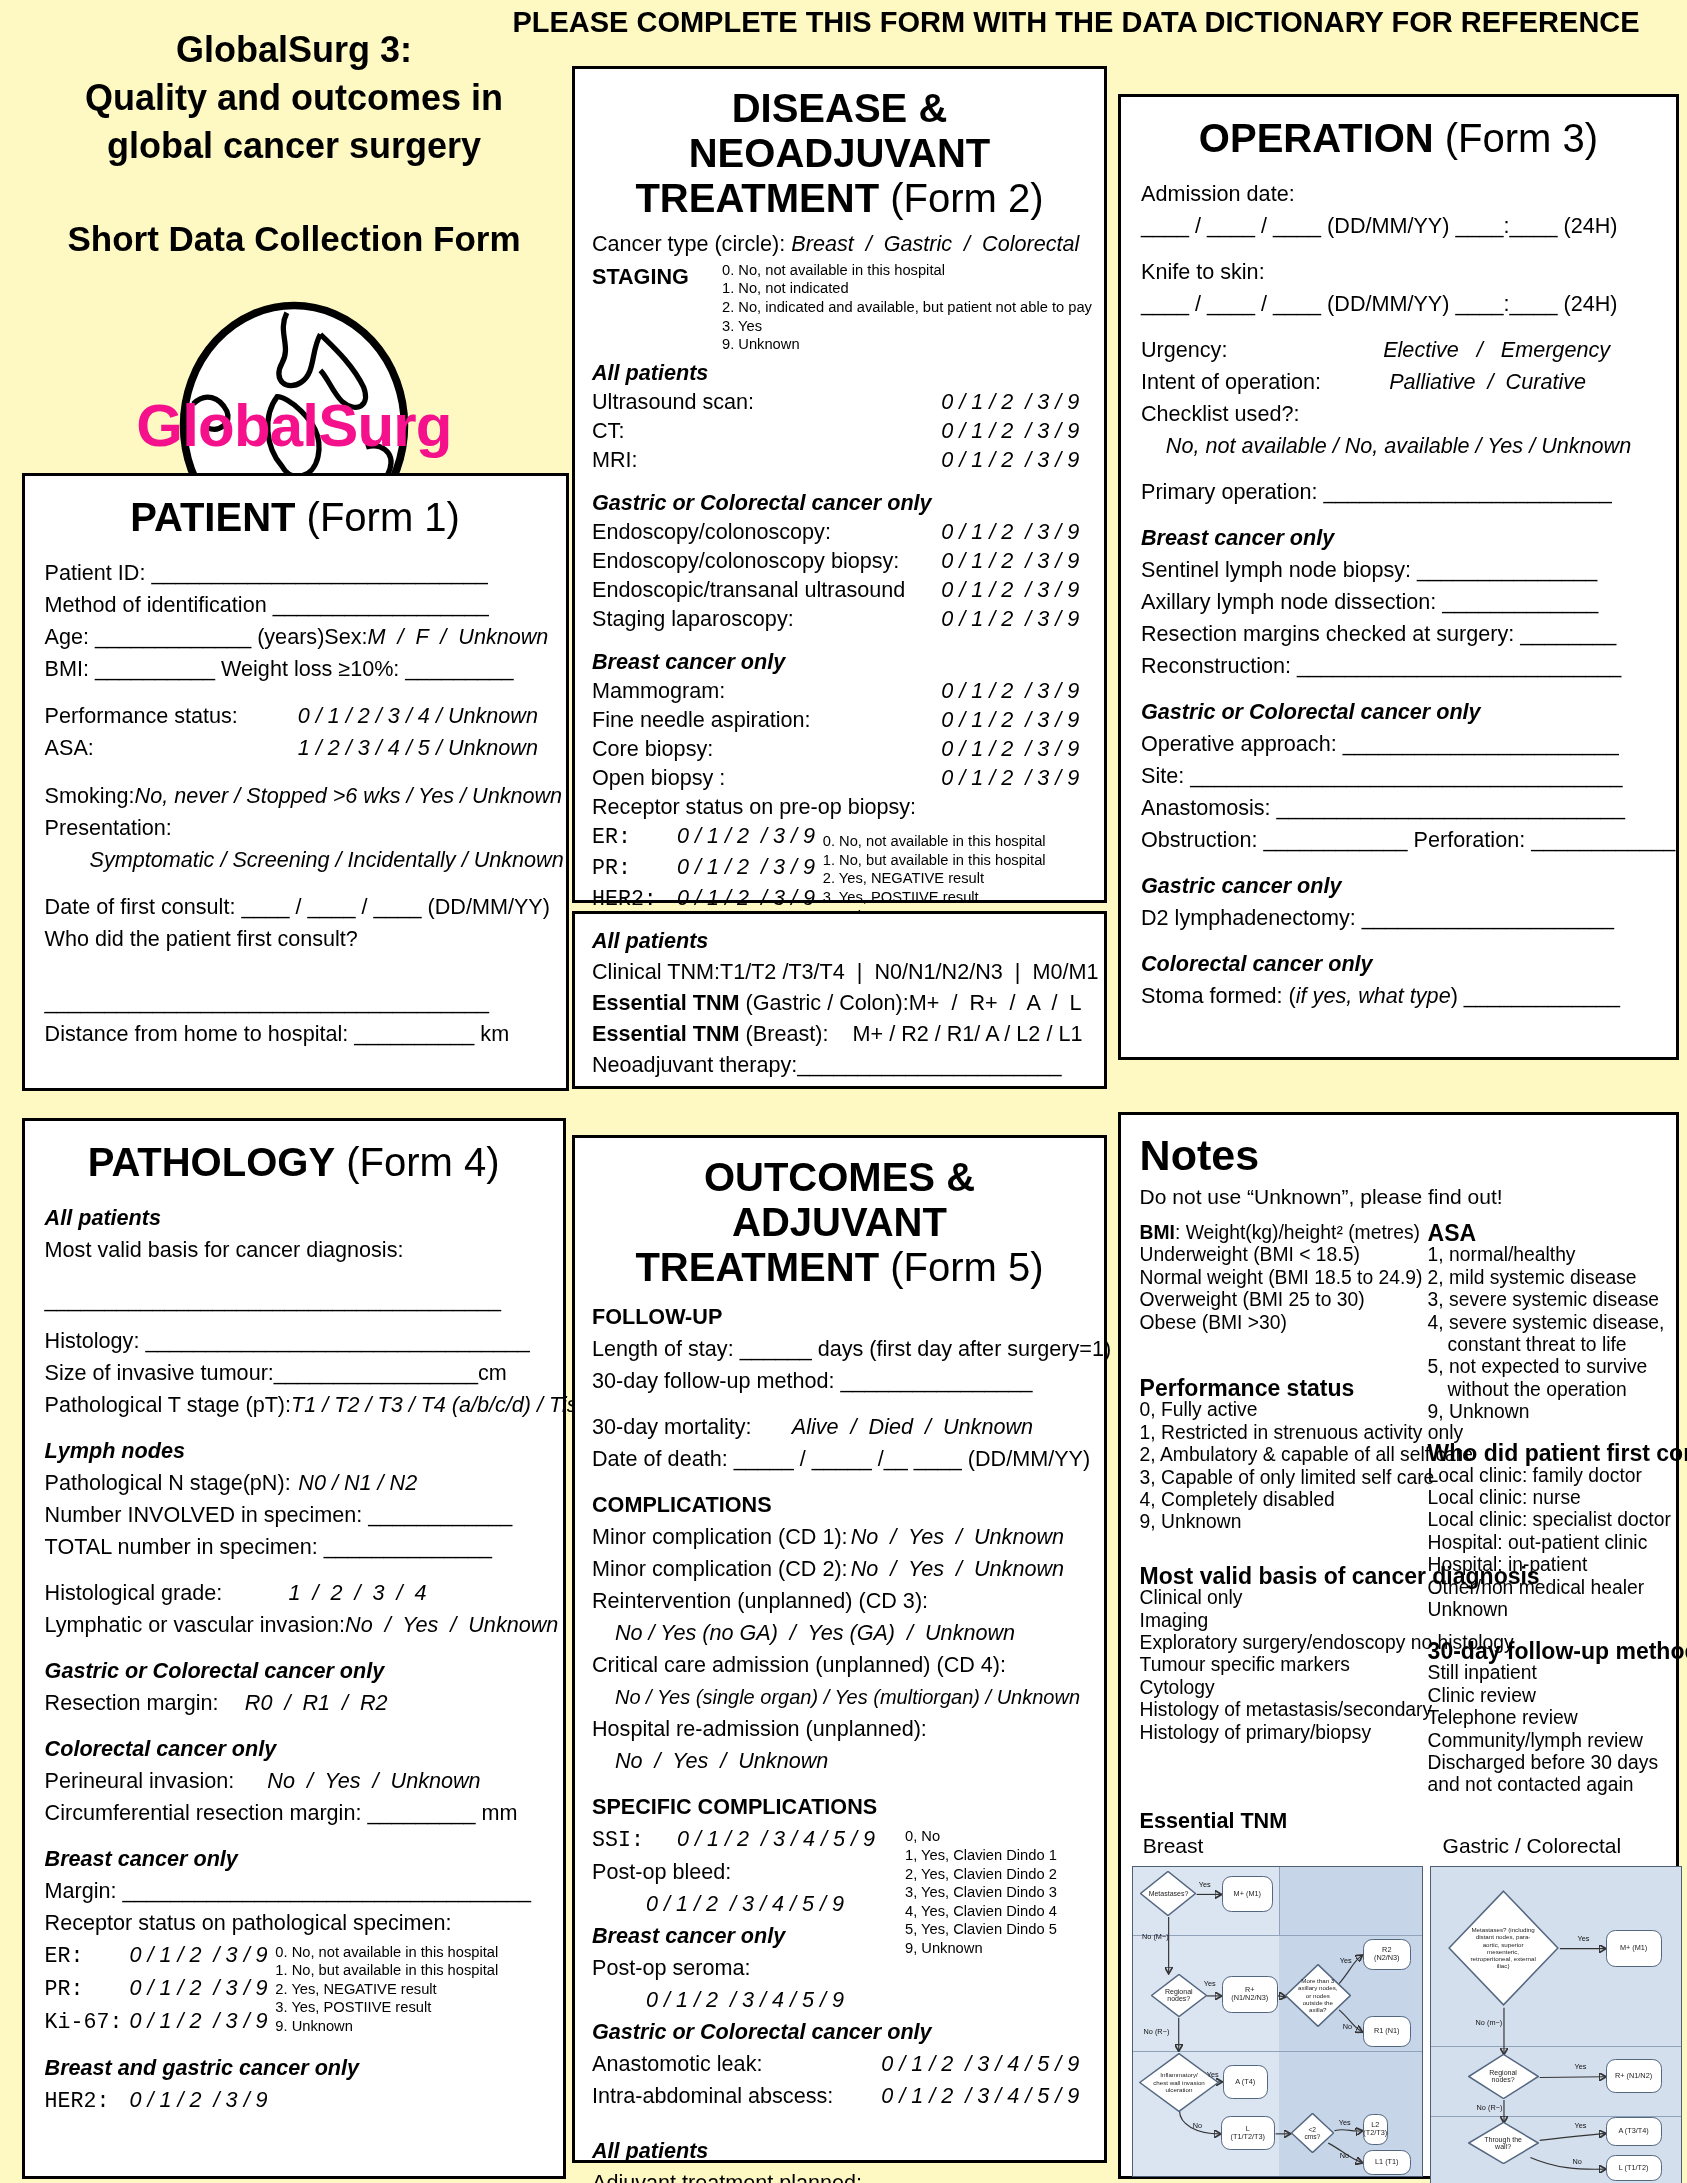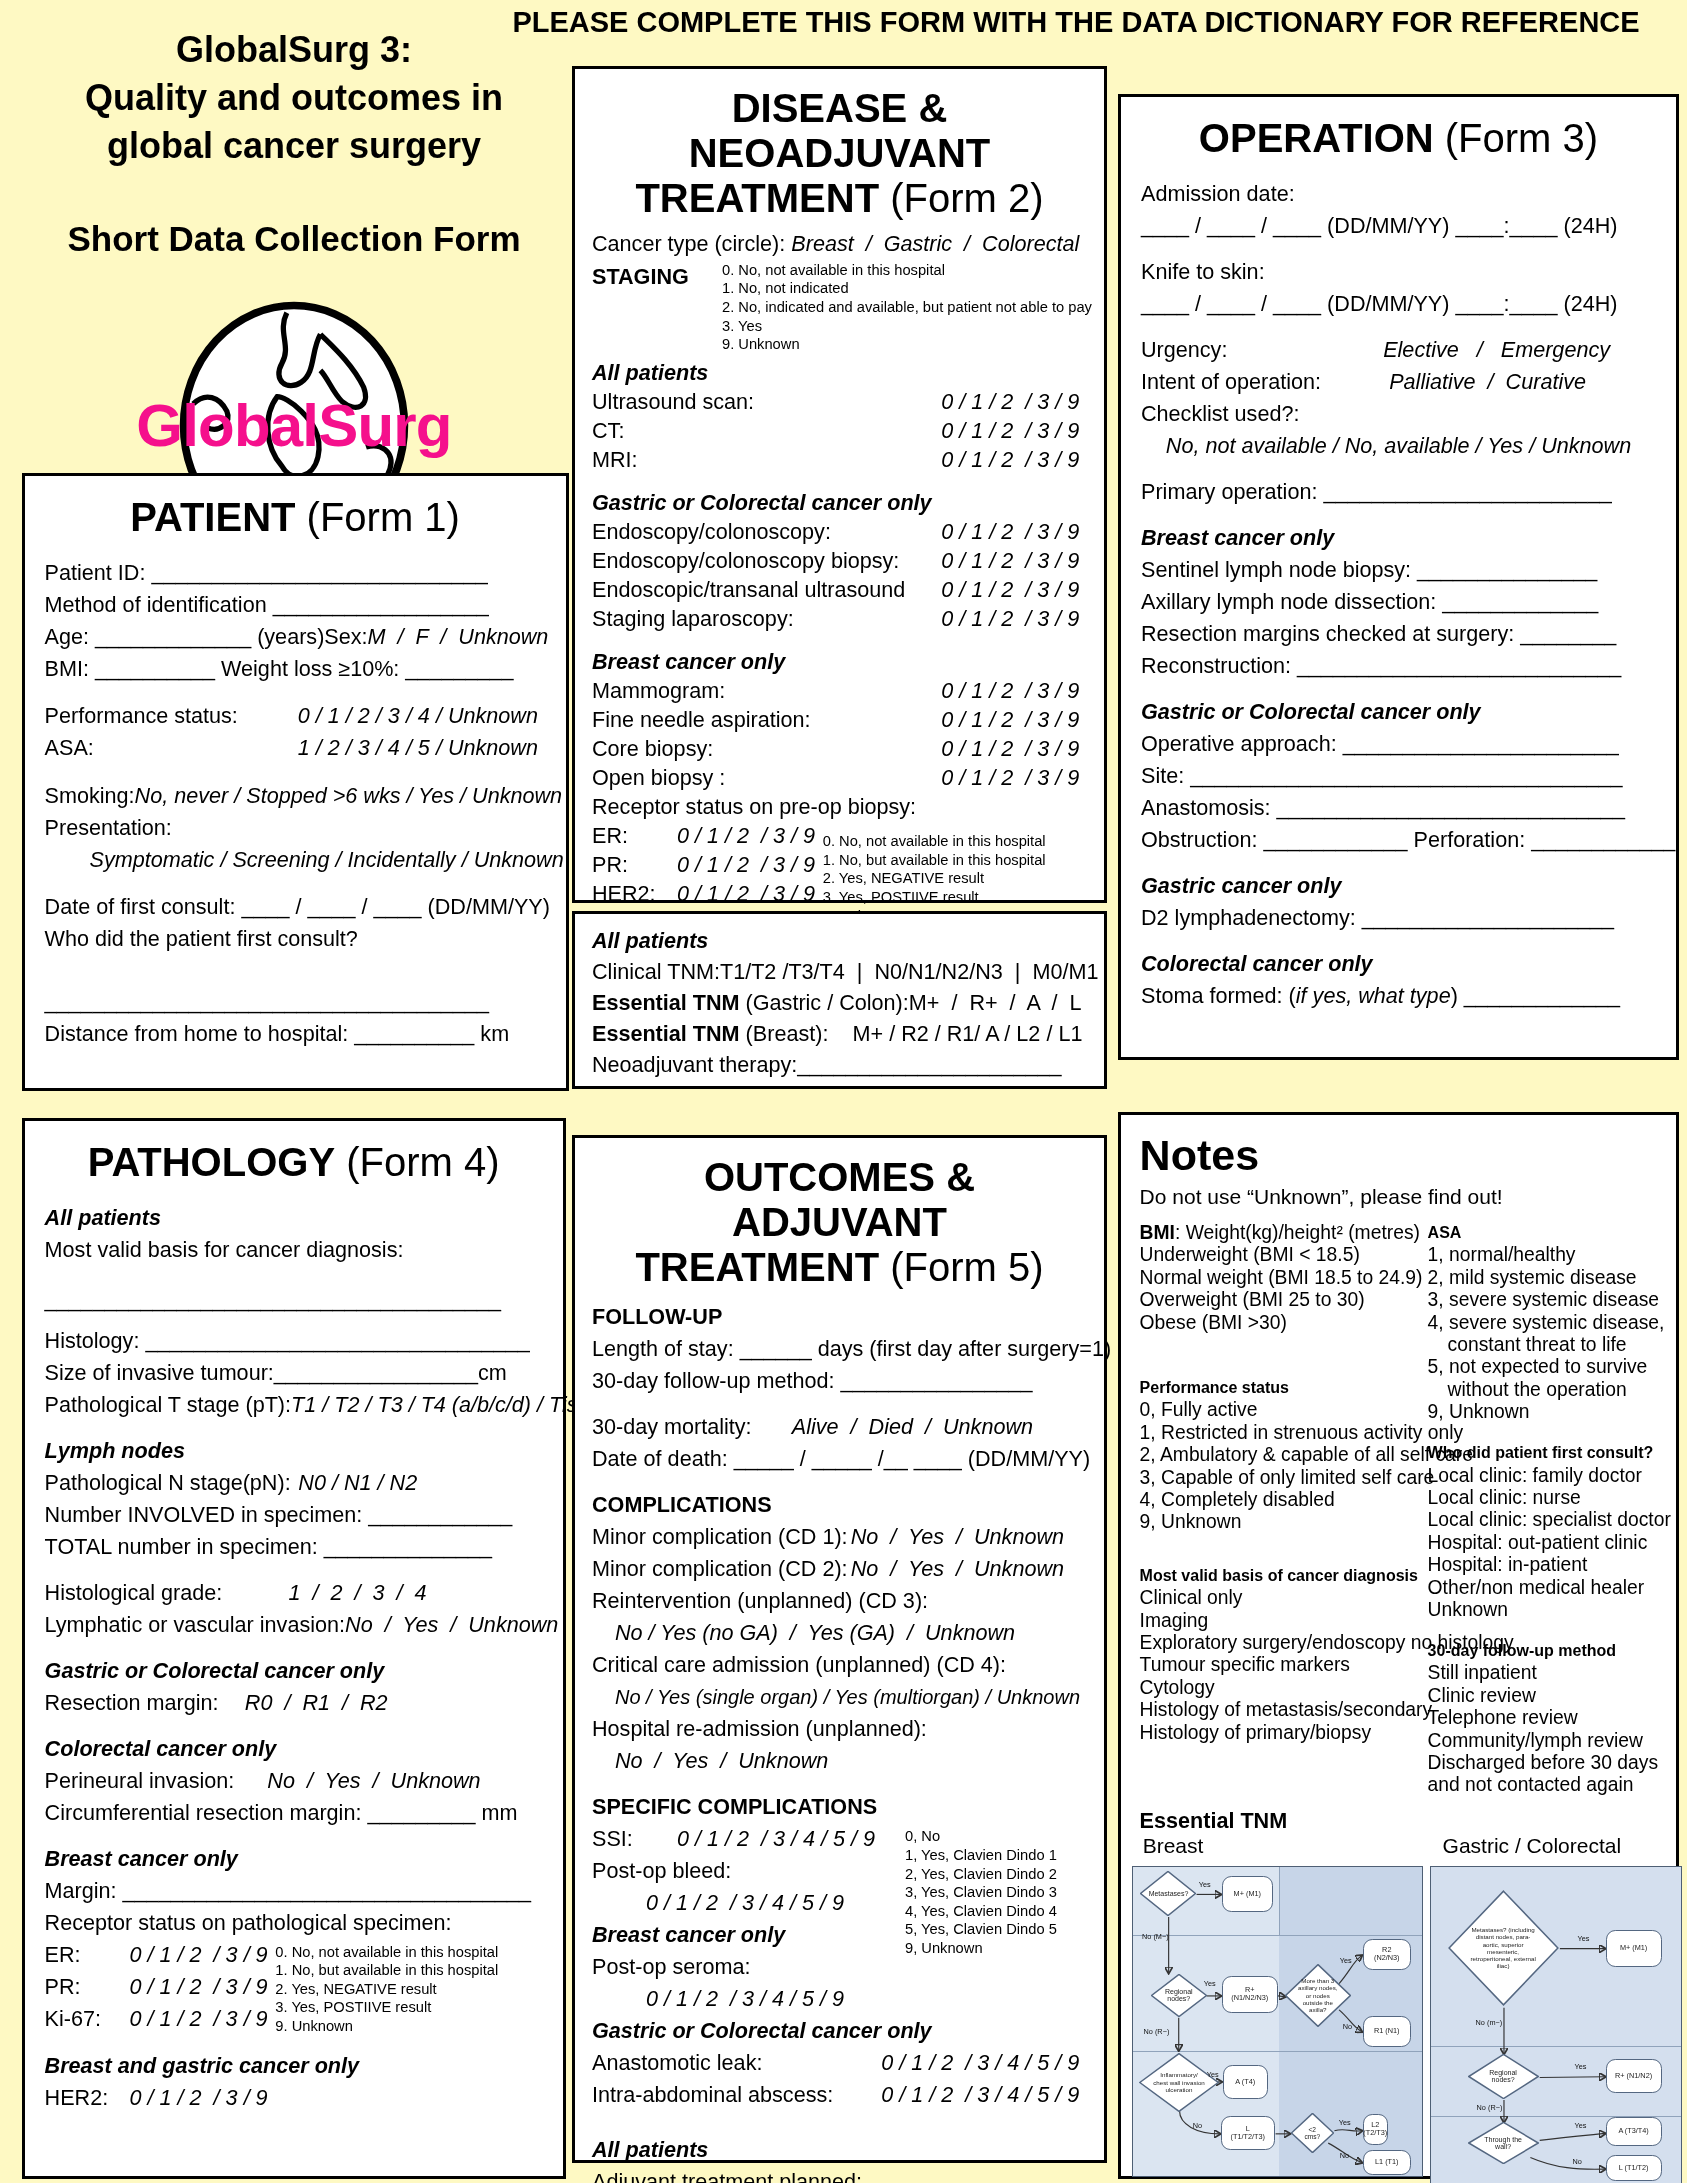--- a/index.html
+++ b/index.html
@@ -29,33 +29,33 @@
   .row { display:flex; justify-content:space-between; align-items:baseline; font-size:21.6px; line-height:32px; white-space:nowrap; }
   .ln { font-size:21.6px; line-height:32px; white-space:nowrap; }
   .opt { font-style:italic; white-space:pre; padding-right:7.7px; }
   .sec { font-weight:700; font-style:italic; font-size:21.6px; line-height:32px; }
   .caps { font-weight:700; font-size:21.6px; line-height:32px; }
   .sp12{height:9.3px;} .sp18{height:14px;} .sp20{height:15.5px;} .sp24{height:18.6px;} .sp30{height:23px;} .sp40{height:31px;} .sp55{height:43px;}
   .cent { text-align:center; font-style:italic; }
   .ind { padding-left:45px; }
   .legend { font-size:14.7px; line-height:18.6px; white-space:nowrap; }
   .twocol { display:flex; }
-  .lblw { display:inline-block; width:85px; }
+  .lblw { display:inline-block; width:85px;font-family:Liberation Mono, monospace; }
 
   
   .tight .row, .tight .ln, .tight .sec { line-height:29px; }
 
   
   #notes .ntitle { font-size:43px; font-weight:700; line-height:48px; margin-bottom:4.6px; }
   #notes .nintro { font-size:21px; line-height:28px; margin-bottom:10.8px; }
   .ncols { display:flex; }
   .ncol-l { width:288px; flex:none; }
   .ncol-r { width:227px; flex:none; }
   .nb { font-size:19.3px; line-height:22.4px; white-space:nowrap; }
-  .nh { font-size:16px; line-height:22.4px; font-weight:700; white-space:nowrap; }
+  .nh { font-size:23px; line-height:22.4px; font-weight:700; white-space:nowrap; }
   .nind { padding-left:20px; }
   .etnm-h { font-size:21.6px; font-weight:700; margin-top:10.8px; line-height:26px; }
   .fc-labels { position:relative; height:26px; font-size:21px; }
   .fc-labels span { position:absolute; top:0; }
 
   
   .flowwrap { position:relative; height:328px; margin:0 -17px 0 -14px; }
   .panel { position:absolute; border:1.5px solid #4e5f74; background:#dbe5f1; overflow:hidden; }
   .pdark { position:absolute; top:0; bottom:0; background:#c7d5e8; }
   .psep { position:absolute; left:0; right:0; height:1.5px; background:#90a3bb; }

